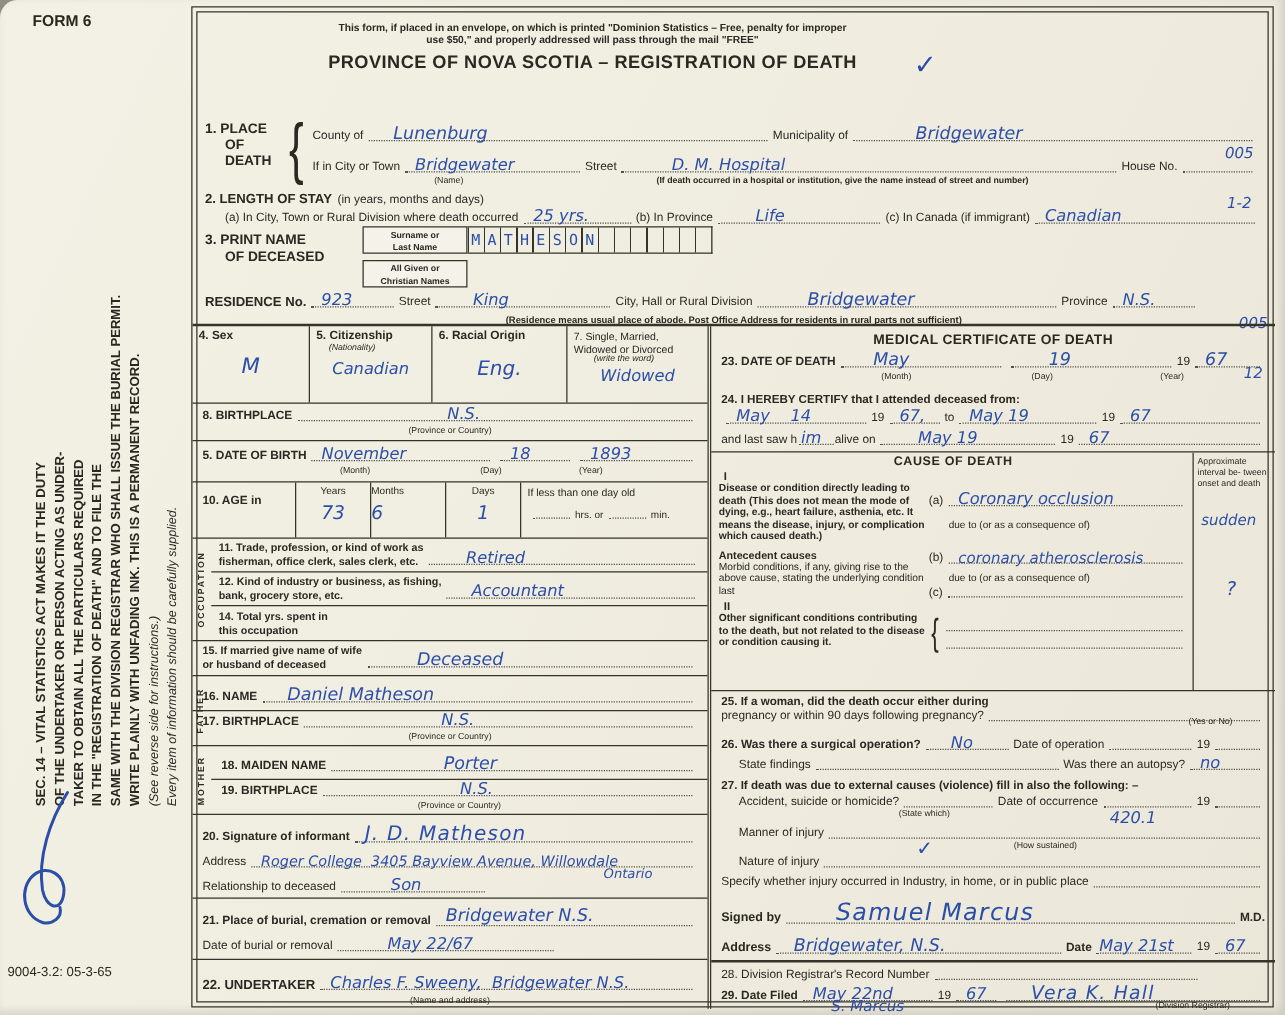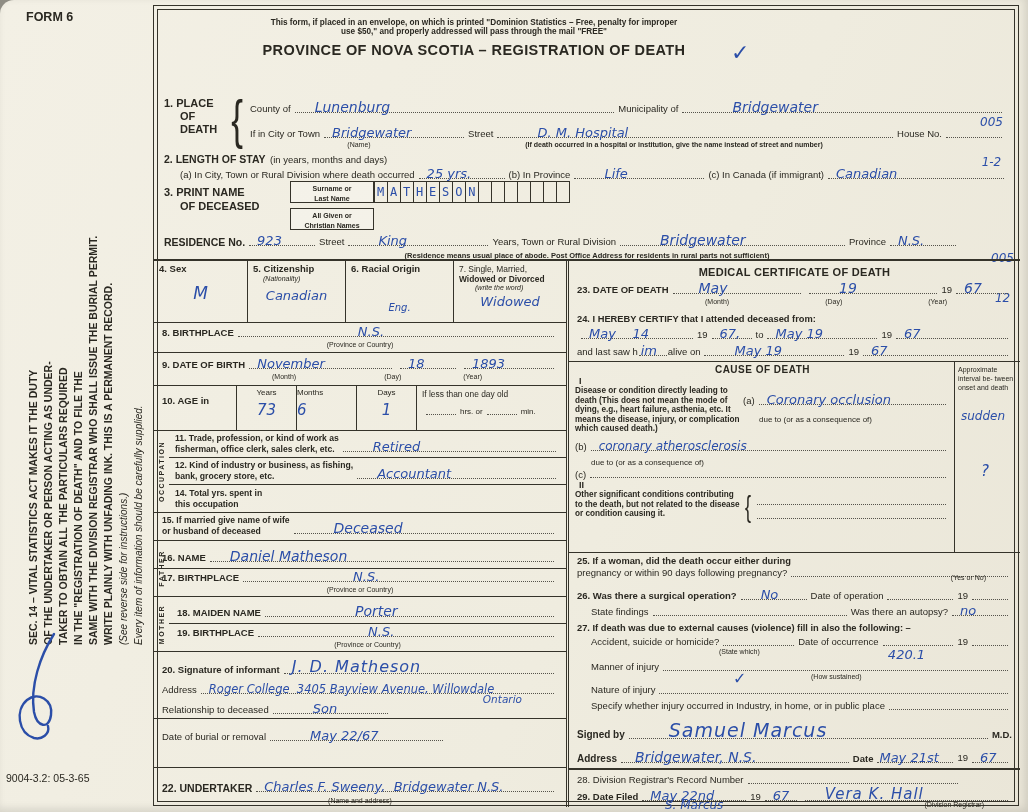--- a/index.html
+++ b/index.html
@@ -145,21 +145,21 @@
   <div class="abs" style="left:0;top:228px;width:866px;height:25px">
     <div class="row" style="padding:0 60px 0 10px;height:14px">
       <span class="b" style="font-size:10.5px;white-space:nowrap">RESIDENCE No.</span>
       <span class="df" style="max-width:66px">
           <span class="hw">923</span>
         </span>
       <span class="lab">Street</span>
       <span class="df" style="max-width:140px">
           <span class="hw" style="left:30px">King</span>
         </span>
-      <span class="lab">Years, Town or Rural Division</span>
+      <span class="lab">City, Hall or Rural Division</span>
       <span class="df">
           <span class="hw" style="font-size:14px;left:40px">Bridgewater</span>
         </span>
       <span class="lab">Province</span>
       <span class="df" style="max-width:66px">
           <span class="hw">N.S.</span>
         </span>
     </div>
     <div class="c b" style="font-size:7.5px;margin-top:3px">(Residence means usual place of abode. Post Office Address for residents in rural parts not sufficient)</div>
     <div class="abs hw c" style="right:6px;top:-8px;font-size:12px;line-height:1.1">
@@ -177,43 +177,43 @@
           <div class="lab b">4. Sex</div>
           <div class="c"><span class="hw" style="font-size:17px;display:inline-block;margin-top:10px">M</span></div>
         </div>
         <div style="width:98px;border-right:1px solid var(--line,#35332a);padding:3px 5px">
           <div class="lab b">5. Citizenship</div>
           <div class="sub i" style="margin-left:10px">(Nationality)</div>
           <div class="c"><span class="hw" style="font-size:13px;display:inline-block;margin-top:6px">Canadian</span></div>
         </div>
         <div style="width:108px;border-right:1px solid var(--line,#35332a);padding:3px 5px">
           <div class="lab b">6. Racial Origin</div>
-          <div class="c"><span class="hw" style="font-size:10px;display:inline-block;margin-top:28px">Eng.</span></div>
+          <div class="c"><span class="hw" style="font-size:16px;display:inline-block;margin-top:12px">Eng.</span></div>
         </div>
         <div style="flex:1;padding:3px 5px">
           <div style="font-size:8.4px;font-weight:normal;line-height:1.2">7. Single, Married,</div>
-          <div style="font-size:8.4px;font-weight:bold;line-height:1.2">Widowed or Divorced</div>
+          <div style="font-size:8.4px;font-weight:normal;line-height:1.2">Widowed or Divorced</div>
           <div class="sub i" style="margin-left:16px">(write the word)</div>
           <div class="c"><span class="hw" style="font-size:13px">Widowed</span></div>
         </div>
       </div>
 
       <div style="height:30px;padding:3px 8px 0" class="hr1">
         <div class="row" style="height:13px">
           <span class="lab b">8. BIRTHPLACE</span>
           <span class="df">
               <span class="hw" style="left:120px">N.S.</span>
             </span>
         </div>
         <div class="sub c" style="margin-top:2px">(Province or Country)</div>
       </div>
 
       <div style="height:33px;padding:3px 8px 0" class="hr1">
         <div class="row" style="height:15px">
-          <span class="lab b">9. DATE OF BIRTH</span>
+          <span class="lab b">5. DATE OF BIRTH</span>
           <span class="df">
               <span class="hw">November</span>
             </span>
           <span class="df" style="max-width:56px">
               <span class="hw">18</span>
             </span>
           <span class="df" style="max-width:90px">
               <span class="hw">1893</span>
             </span>
         </div>
@@ -353,20 +353,26 @@
         <span class="hw abs" style="right:44px;top:42px;font-size:10.5px">Ontario</span>
         <div class="row" style="height:20px;width:58%">
           <span class="lab">Relationship to deceased</span>
           <span class="df">
               <span class="hw" style="left:40px">Son</span>
             </span>
         </div>
       </div>
 
       <div class="hr1" style="height:49px;padding:4px 8px 0">
+        <div class="row" style="height:20px">
+          <span class="lab b">21. Place of burial, cremation or removal</span>
+          <span class="df">
+              <span class="hw" style="font-size:14px;bottom:0">Bridgewater N.S.</span>
+            </span>
+        </div>
         <div class="row" style="height:20px;width:72%">
           <span class="lab">Date of burial or removal</span>
           <span class="df">
               <span class="hw" style="font-size:13px;left:40px">May 22/67</span>
             </span>
         </div>
       </div>
 
       <div style="height:41px;padding:8px 8px 0">
         <div class="row" style="height:18px">
@@ -449,20 +455,24 @@
               <div class="row">
                 <span class="lab">(a)</span>
                 <span class="df">
                     <span class="hw" style="font-size:13px">Coronary occlusion</span>
                   </span>
               </div>
               <div style="font-size:8px;margin:8px 0 0 16px">due to (or as a consequence of)</div>
             </div>
           </div>
           <div style="display:flex;margin-top:5px">
+            <div style="width:168px">
+              <div class="b" style="font-size:8.6px">Antecedent causes</div>
+              <div style="font-size:8.2px;line-height:1.16">Morbid conditions, if any, giving rise to the above cause, stating the underlying condition last</div>
+            </div>
             <div style="flex:1;padding-top:3px">
               <div class="row">
                 <span class="lab">(b)</span>
                 <span class="df">
                     <span class="hw" style="font-size:12px">coronary atherosclerosis</span>
                   </span>
               </div>
               <div style="font-size:8px;margin:5px 0 3px 16px">due to (or as a consequence of)</div>
               <div class="row">
                 <span class="lab">(c)</span>
@@ -539,21 +549,21 @@
         <div class="row" style="height:13px">
           <span class="lab" style="margin-left:14px">Manner of injury</span>
           <span class="df"></span>
         </div>
         <div class="sub" style="margin-left:234px;height:10px">(How sustained)</div>
         <div class="row" style="height:13px">
           <span class="lab" style="margin-left:14px">Nature of injury</span>
           <span class="df"></span>
         </div>
         <div class="row" style="height:16px">
-          <span class="lab" style="margin-left:14px">Specify whether injury occurred in Industry, in home, or in public place</span>
+          <span class="lab" style="">Specify whether injury occurred in Industry, in home, or in public place</span>
           <span class="df"></span>
         </div>
         <span class="hw abs" style="left:164px;top:50px;font-size:16px">✓</span>
       </div>
 
       <div style="height:30px;padding:0 8px;display:flex;align-items:flex-end">
         <span class="b" style="font-size:10px;padding-bottom:3px;white-space:nowrap">Signed by</span>
         <span class="df" style="margin-bottom:4px">
             <span class="hw script" style="font-size:19px;left:40px">Samuel Marcus</span>
           </span>

